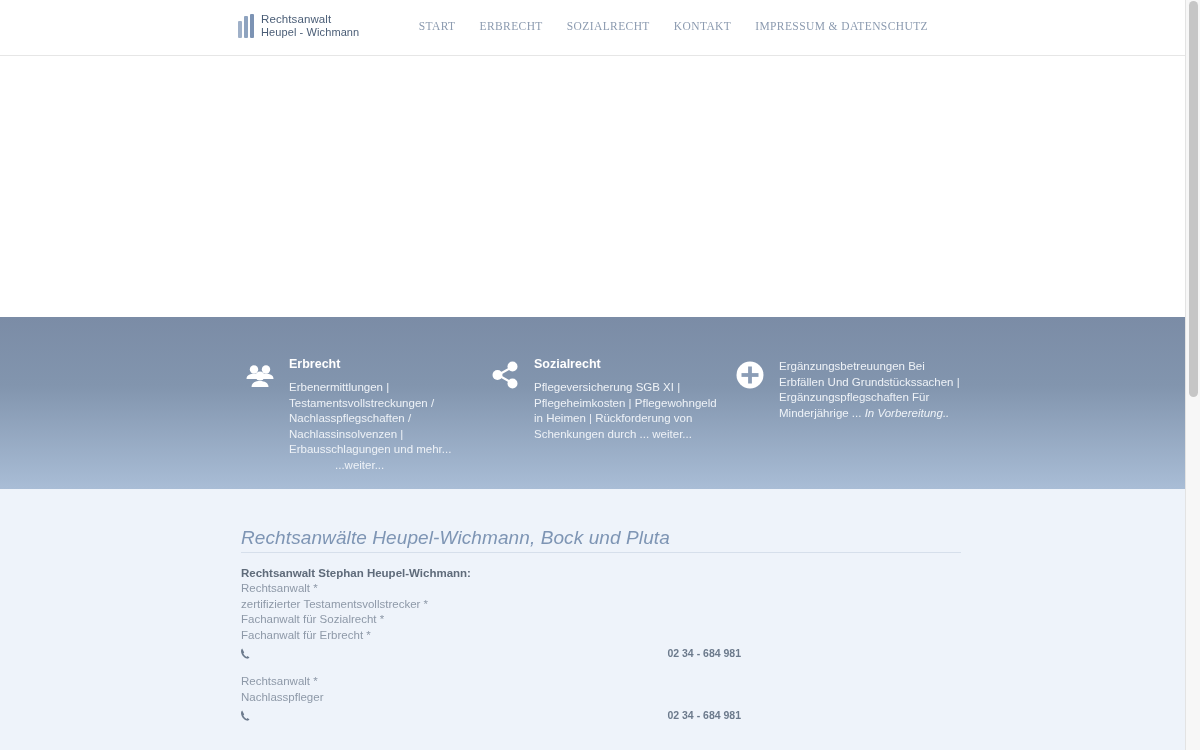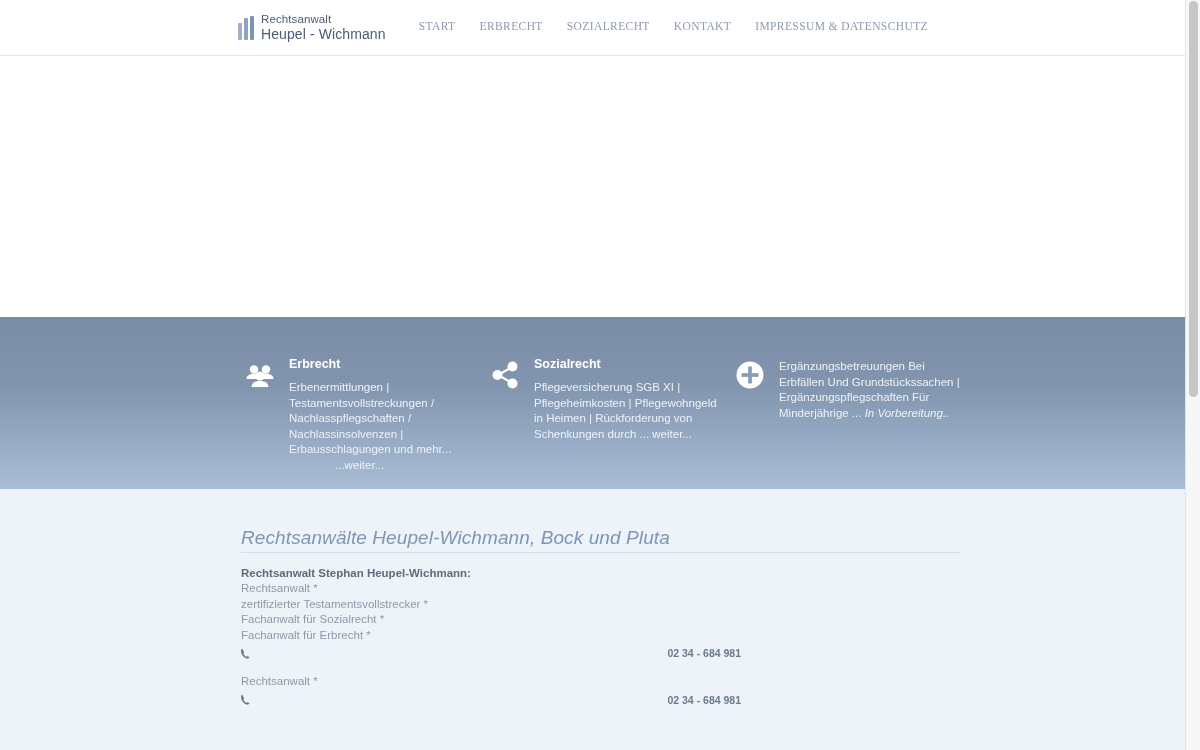--- a/index.html
+++ b/index.html
@@ -50,21 +50,21 @@
   .logo-bars i:nth-child(3) { height: 24px; background: #7c93b4; }
   .logo-text {
     line-height: 1.25;
   }
   .logo-text .l1 {
     font-size: 11.5px;
     color: #4a5d76;
     letter-spacing: .1px;
   }
   .logo-text .l2 {
-    font-size: 14px;
+    font-size: 11px;
     color: #4a5d76;
     letter-spacing: .1px;
   }
 
   .nav {
     position: absolute;
     right: 0;
     top: 20px;
     display: flex;
     gap: 0;
@@ -312,20 +312,21 @@
             <svg width="9" height="11" viewBox="0 0 9 11">
               <path d="M1.2 0.6C0.5 1.2 0 2 0 3c0 3.5 3 7 6 7.6 1 .2 1.9-.3 2.5-1l-2-1.6-1 .9C4.3 8.2 2.9 6.8 2.3 5.4l.9-1L1.2.6z" fill="#6c7a8c"></path>
             </svg>
           </span>
           <span>02 34 - 684 981</span>
         </div>
       </div>
 
       <div class="person">
         <div class="person-line">Rechtsanwalt *</div>
+        <div class="person-line">Nachlasspfleger</div>
         <div class="phone">
           <span>
             <svg width="9" height="11" viewBox="0 0 9 11">
               <path d="M1.2 0.6C0.5 1.2 0 2 0 3c0 3.5 3 7 6 7.6 1 .2 1.9-.3 2.5-1l-2-1.6-1 .9C4.3 8.2 2.9 6.8 2.3 5.4l.9-1L1.2.6z" fill="#6c7a8c"></path>
             </svg>
           </span>
           <span>02 34 - 684 981</span>
         </div>
       </div>
 

